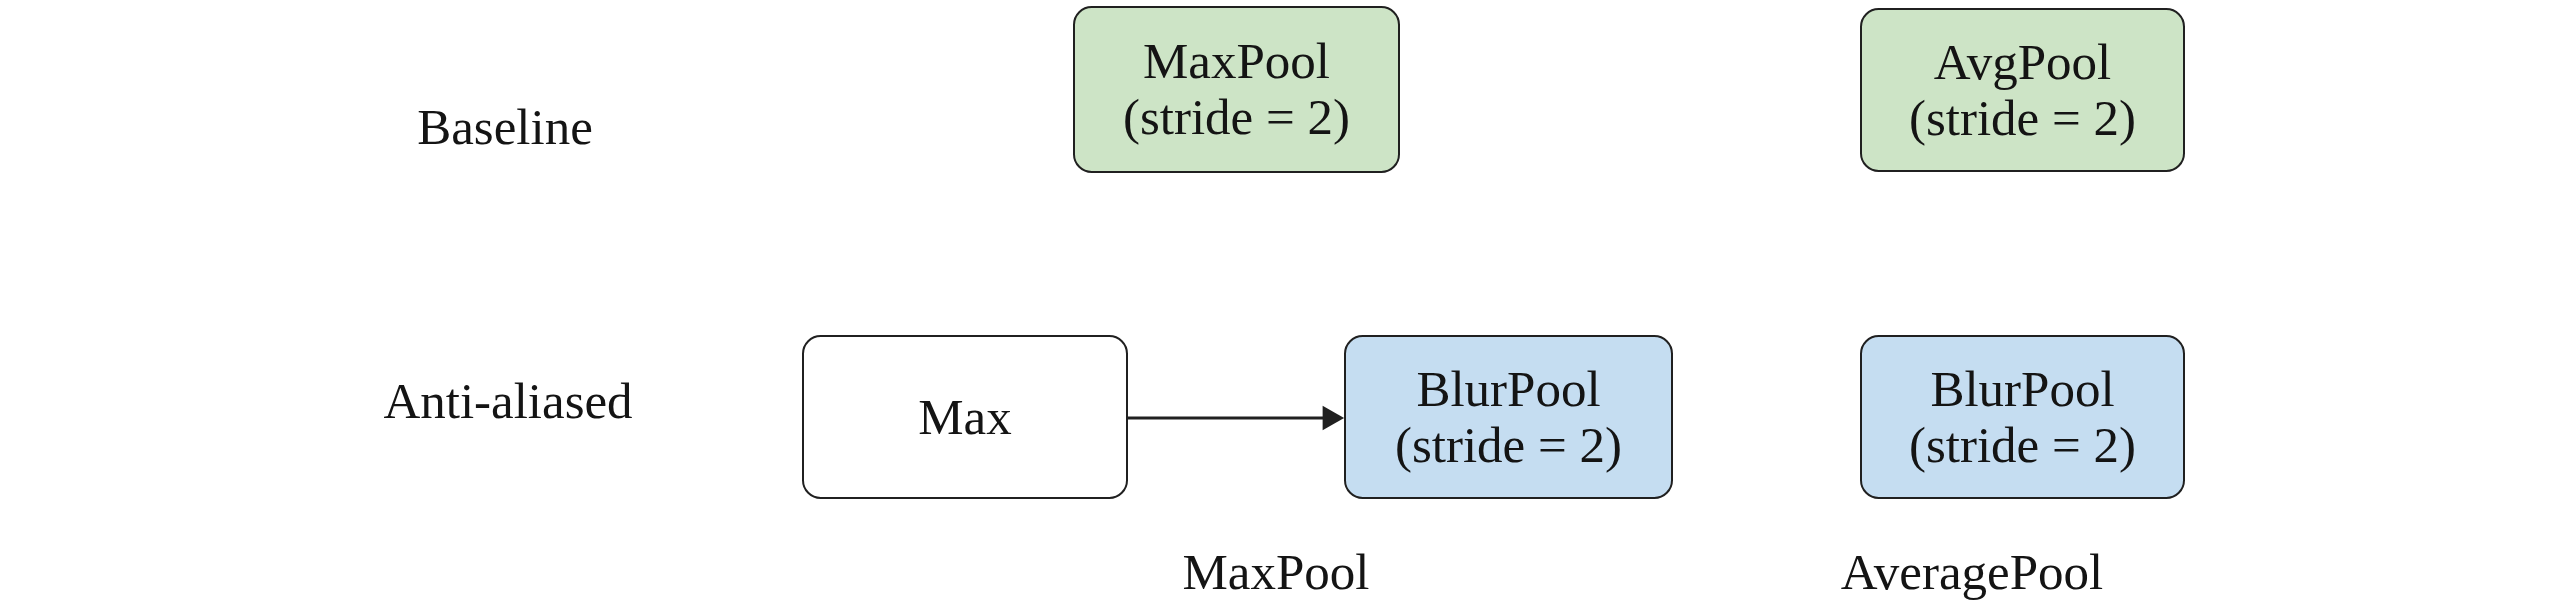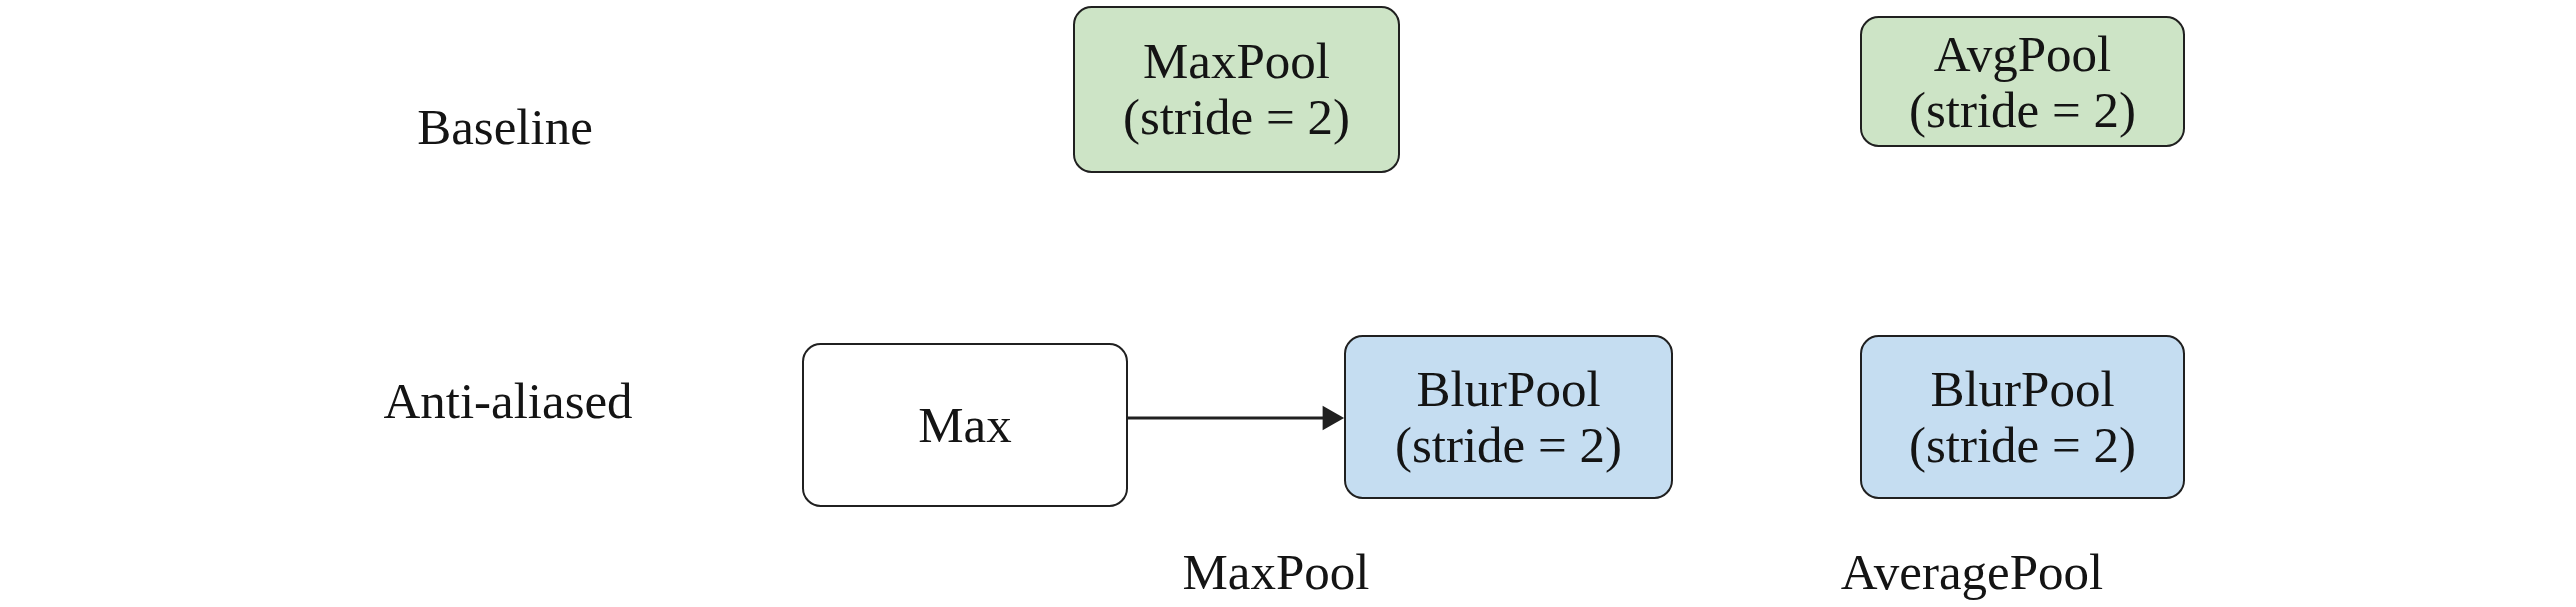--- a/index.html
+++ b/index.html
@@ -31,23 +31,23 @@
     flex-direction: column;
     align-items: center;
     justify-content: center;
     text-align: center;
     font-size: 51px;
     line-height: 56px;
     white-space: nowrap;
   }
   .fill-green { background: #cde4c6; }
   .fill-blue  { background: #c5ddf1; }
-  .fill-white { background: #ffffff; margin-top: 8px; }
+  .fill-white { background: #ffffff; }
   .node.n-baseline-maxpool { left: 1073px; top: 5.6px;  width: 327px; height: 167px; }
-  .node.n-baseline-avgpool { left: 1860px; top: 16px;  width: 325px; height: 131px; }
+  .node.n-baseline-avgpool { left: 1860px; top: 8px;  width: 325px; height: 164px; }
   .node.n-aa-max           { left: 802px;  top: 335px; width: 326px; height: 164px; }
   .node.n-aa-blur-left     { left: 1344px; top: 335px; width: 329px; height: 164px; }
   .node.n-aa-blur-right    { left: 1860px; top: 335px; width: 325px; height: 164px; }
   .arrow-svg {
     position: absolute;
     left: 1126px;
     top: 402px;
     width: 220px;
     height: 32px;
   }

